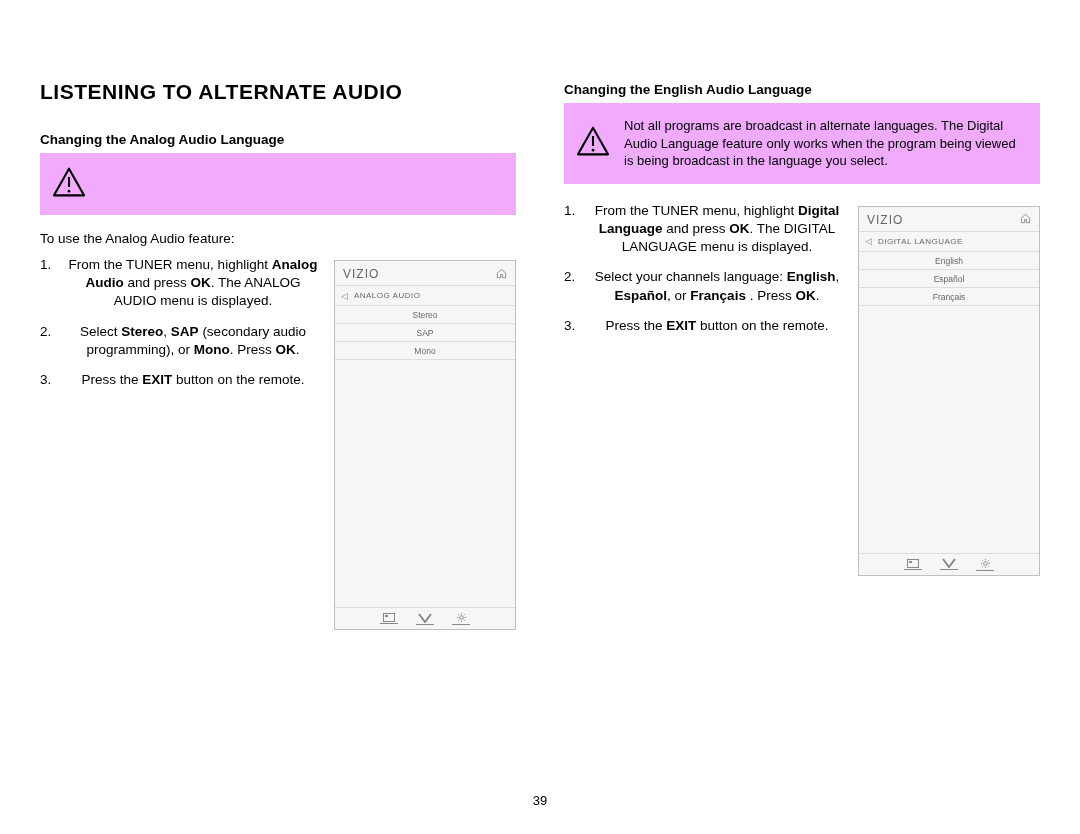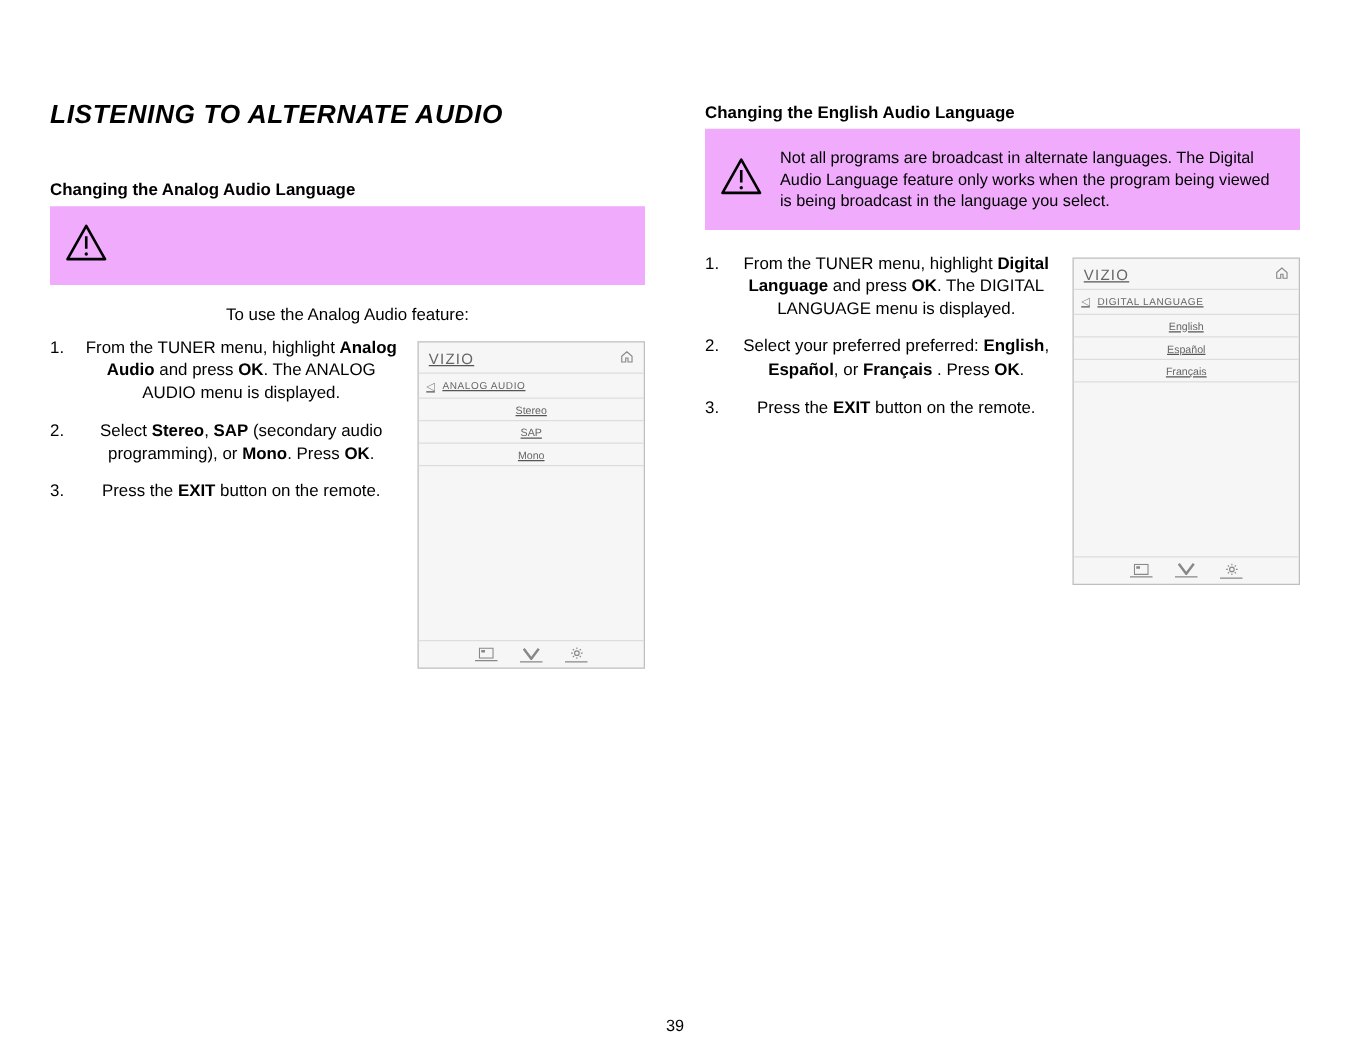--- a/index.html
+++ b/index.html
@@ -17,23 +17,22 @@
     gap: 48px;
   }
   .col {
     flex: 1;
     min-width: 0;
   }
   h1.section-title {
     font-size: 21px;
     font-weight: 700;
     letter-spacing: 0.5px;
-    margin-bottom: 40px;
+    margin-bottom: 28px;
     text-transform: uppercase;
-    font-style: italic;
   }
   .subhead {
     font-size: 13.5px;
     font-weight: 700;
     margin-bottom: 6px;
   }
   .body-text {
     font-size: 13.5px;
     font-weight: 400;
     line-height: 1.35;
@@ -52,21 +51,20 @@
   .notebox .warn {
     flex: 0 0 34px;
   }
   .notebox .note-text {
     font-size: 13px;
     line-height: 1.35;
   }
   .lead {
     font-size: 13.5px;
     margin: 10px 0 10px 0;
-    text-align: center;
   }
   .steps {
     display: flex;
     gap: 14px;
   }
   .steps-list {
     flex: 1;
   }
   .step {
     display: flex;
@@ -76,27 +74,26 @@
     gap: 8px;
   }
   .step .num {
     flex: 0 0 18px;
   }
   .step .txt { flex: 1; text-align: center; }
   .tv {
     flex: 0 0 182px;
     border: 1px solid #bfbfbf;
     background: #f6f6f6;
-    height: 262px;
+    height: 370px;
     display: flex;
     flex-direction: column;
     font-size: 9px;
     color: #555;
     margin-top: 4px;
-    text-decoration: underline;
   }
   .tv-header {
     display: flex;
     align-items: center;
     justify-content: space-between;
     padding: 6px 8px 4px 8px;
     border-bottom: 1px solid #ddd;
   }
   .tv-brand {
     font-family: "Arial Black", sans-serif;
@@ -146,21 +143,21 @@
   .tv-footer .fic {
     display:inline-flex;
     align-items:center;
     justify-content:center;
     width:18px;
     border-bottom:1px solid #888;
     padding-bottom:1px;
   }
   .page-num {
     position: absolute;
-    bottom: 6px;
+    bottom: 26px;
     left: 0;
     width: 100%;
     text-align: center;
     font-size: 13px;
   }
   b { font-weight: 700; }
 </style>
 </head>
 <body>
 
@@ -254,21 +251,21 @@
     </div>
 
     <div class="steps" style="margin-top:18px;">
       <div class="steps-list">
         <div class="step">
           <div class="num">1.</div>
           <div class="txt"><span>From the TUNER menu, highlight </span><b>Digital Language</b><span> and press </span><b>OK</b><span>. The DIGITAL LANGUAGE menu is displayed.</span></div>
         </div>
         <div class="step">
           <div class="num">2.</div>
-          <div class="txt"><span>Select your preferred preferred: </span><b>English</b><span>, </span><b>Español</b><span>,  or </span><b>Français</b><span> . Press </span><b>OK</b><span>.</span></div>
+          <div class="txt"><span>Select your channels language: </span><b>English</b><span>, </span><b>Español</b><span>,  or </span><b>Français</b><span> . Press </span><b>OK</b><span>.</span></div>
         </div>
         <div class="step">
           <div class="num">3.</div>
           <div class="txt"><span>Press the </span><b>EXIT</b><span> button on the remote.</span></div>
         </div>
       </div>
 
       <div class="tv">
         <div class="tv-header">
           <span class="tv-brand">VIZIO</span>

